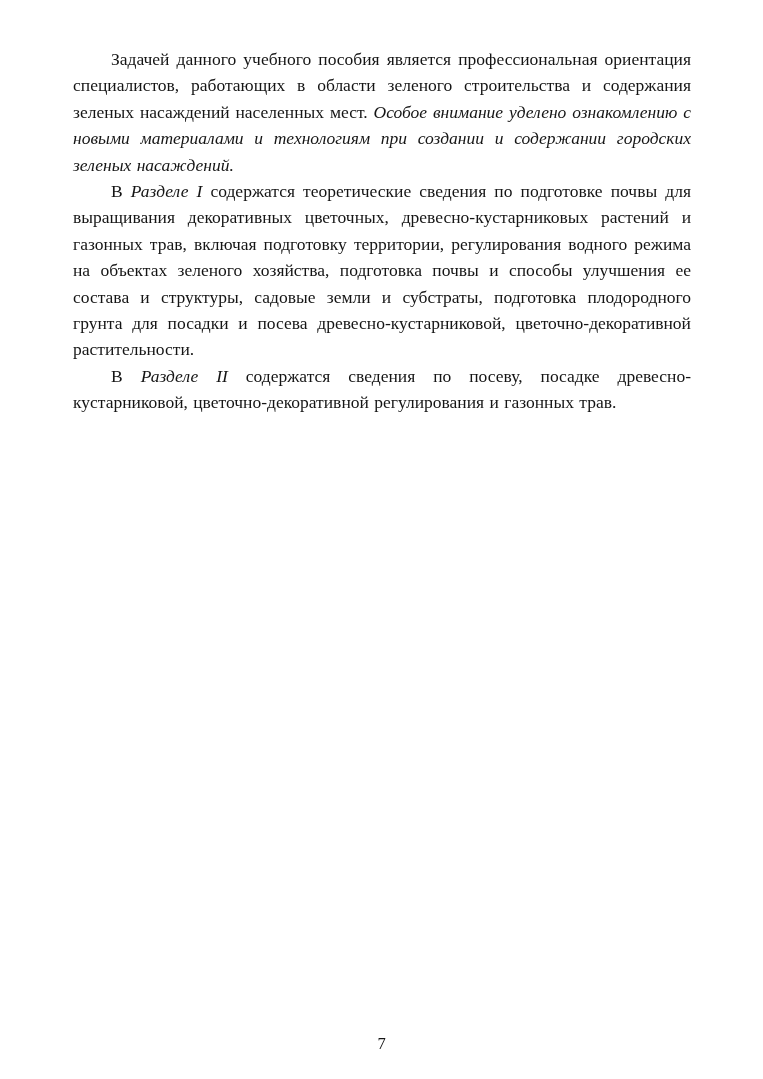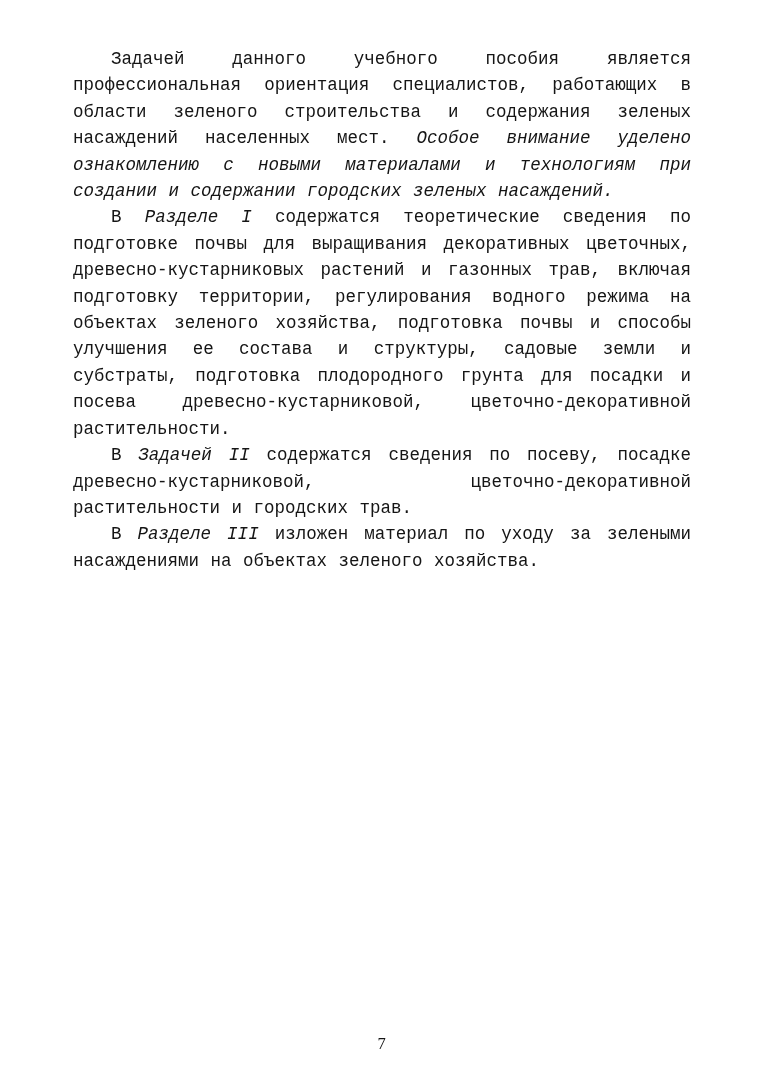--- a/index.html
+++ b/index.html
@@ -24,21 +24,20 @@
     width: 618px;
   }
   .text-block p {
     margin: 0;
     padding: 0;
     text-align: justify;
     text-indent: 38px;
     font-size: 17.5px;
     line-height: 26.4px;
     word-spacing: 1px;
-    font-family: Liberation Mono, monospace;
   }
   .text-block p .seg-italic {
     font-style: italic;
   }
   .page-number {
     position: absolute;
     left: 0;
     right: 0;
     top: 1034px;
     text-align: center;
@@ -47,17 +46,16 @@
   }
 </style>
 </head>
 <body>
 
 <div class="page">
   <div class="text-block">
 
   <p><span class="seg-normal">Задачей данного учебного пособия является профессиональная ориентация специалистов, работающих в области зеленого строительства и содержания зеленых насаждений населенных мест. </span><span class="seg-italic">Особое внимание уделено ознакомлению с новыми материалами и технологиям при создании и содержании городских зеленых насаждений.</span></p>
       <p><span class="seg-normal">В </span><span class="seg-italic">Разделе I</span><span class="seg-normal"> содержатся теоретические сведения по подготовке почвы для выращивания декоративных цветочных, древесно-кустарниковых растений и газонных трав, включая подготовку территории, регулирования водного режима на объектах зеленого хозяйства, подготовка почвы и способы улучшения ее состава и структуры, садовые земли и субстраты, подготовка плодородного грунта для посадки и посева древесно-кустарниковой, цветочно-декоративной растительности.</span></p>
-      <p><span class="seg-normal">В </span><span class="seg-italic">Задачей II</span><span class="seg-normal"> содержатся сведения по посеву, посадке древесно-кустарниковой, цветочно-декоративной растительности и городских трав.</span></p>
-      <p><span class="seg-normal">В </span><span class="seg-italic">Разделе III</span><span class="seg-normal"> изложен материал по уходу за зелеными насаждениями на объектах зеленого хозяйства.</span></p>
+      <p><span class="seg-normal">В </span><span class="seg-italic">Разделе II</span><span class="seg-normal"> содержатся сведения по посеву, посадке древесно-кустарниковой, цветочно-декоративной регулирования и газонных трав.</span></p>
     </div>
   <div class="page-number">7</div>
 </div>
 
 </body></html>

